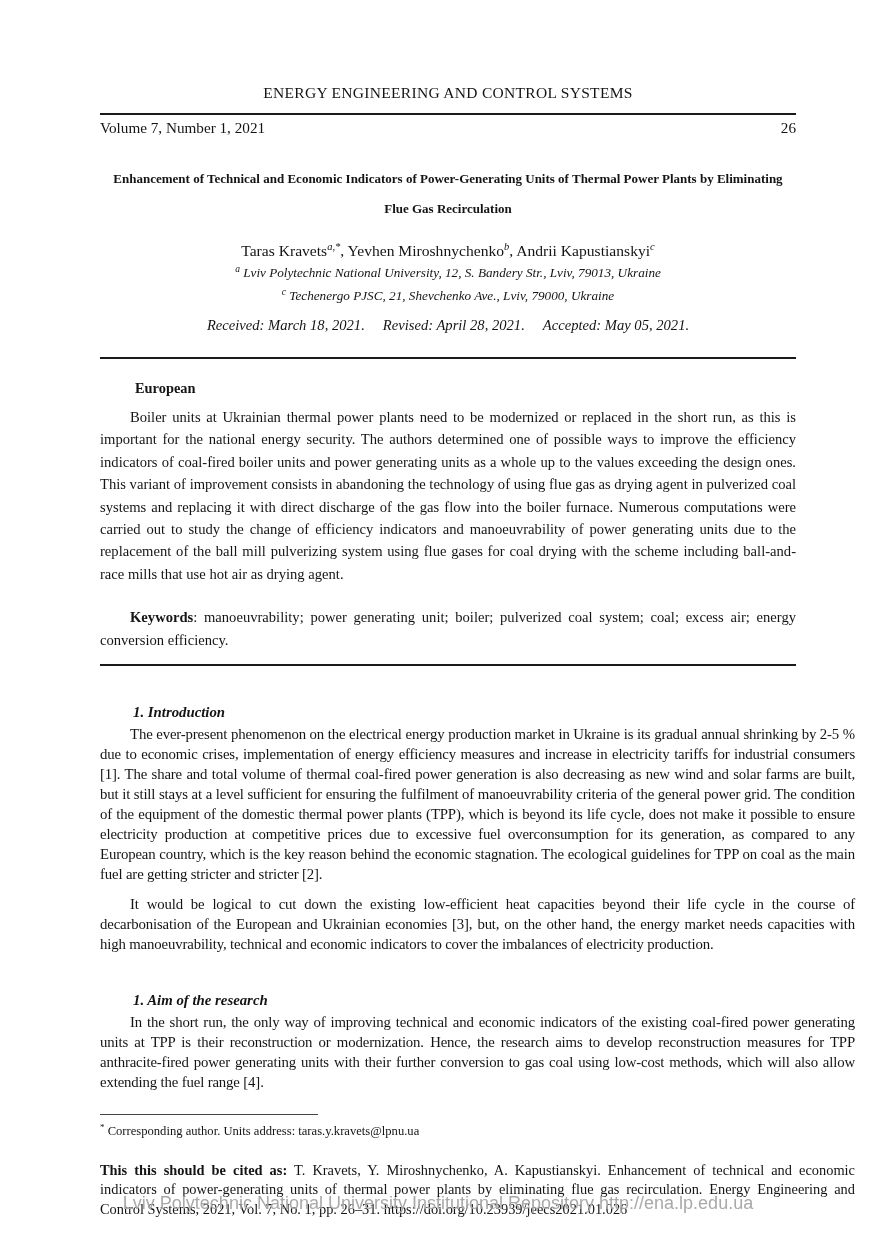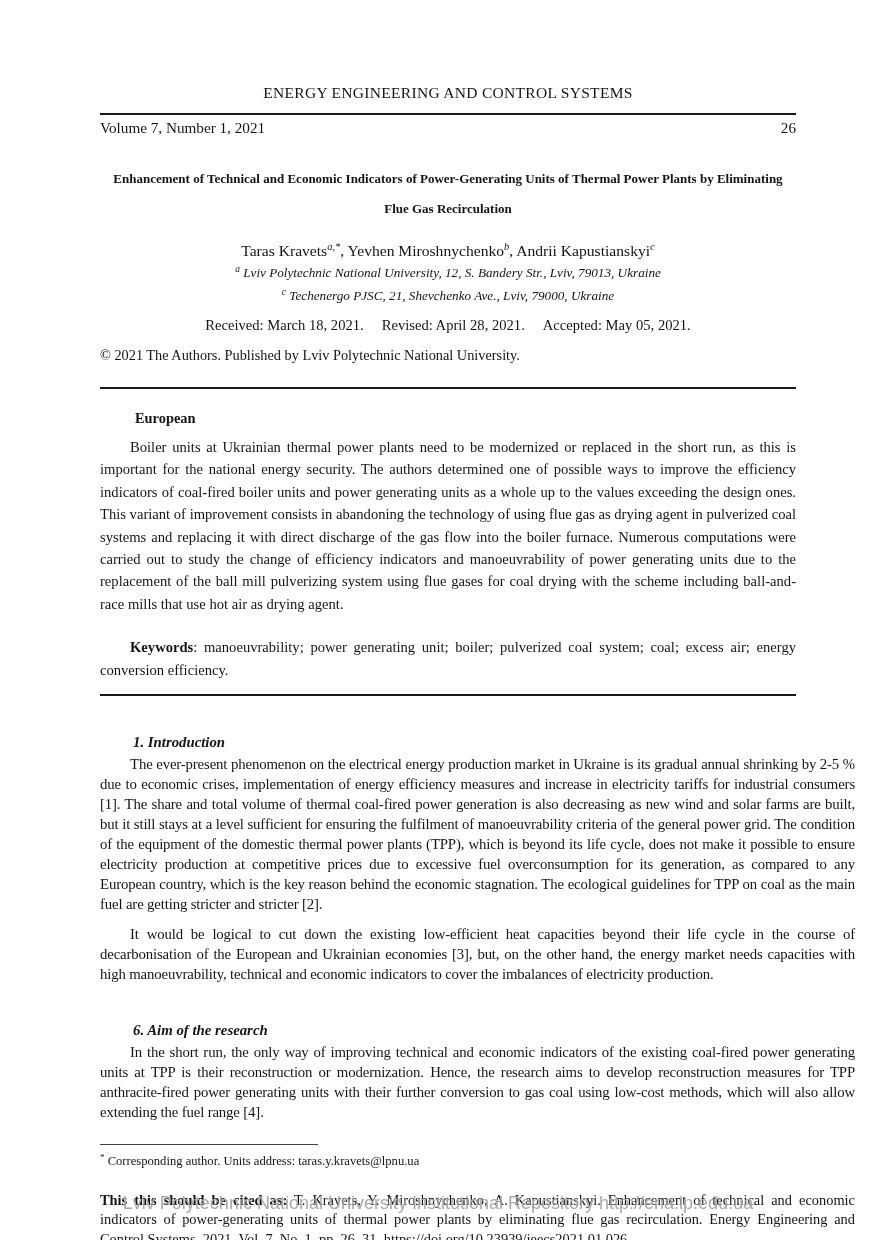--- a/index.html
+++ b/index.html
@@ -49,21 +49,21 @@
     font-style: italic;
     font-size: 13.2px;
     line-height: 18px;
   }
   .affiliations sup { font-size: 9.5px; }
   .dates-line {
     margin-top: 12px;
     text-align: center;
     font-size: 14.6px;
   }
-  .dates-line span { margin: 0 9px; }
+  .dates-line span { margin: 0 9px; font-style: italic; }
   .copyright-line {
     margin-top: 13px;
     font-size: 14.3px;
   }
   .rule-mid { margin-top: 23px; }
   .abstract-heading {
     margin-top: 21px;
     padding-left: 35px;
     font-weight: bold;
     font-size: 14.4px;
@@ -157,42 +157,41 @@
 
     <div class="affiliations">
       <div><sup>a</sup><span> Lviv Polytechnic National University, 12, S. Bandery Str., Lviv, 79013, Ukraine</span></div>
       <div><sup>c</sup><span> Techenergo PJSC, 21, Shevchenko Ave., Lviv, 79000, Ukraine</span></div>
     </div>
 
     <div class="dates-line">
       <span>Received: March 18, 2021.</span><span>Revised: April 28, 2021.</span><span>Accepted: May 05, 2021.</span>
     </div>
 
-    <div class="copyright-line">© 2021 The Authors. Published by Lviv Polytechnic National University.</div>
 
     <hr class="rule rule-mid">
 
     <div class="abstract-heading">European</div>
 
     <div class="abstract-text">Boiler units at Ukrainian thermal power plants need to be modernized or replaced in the short run, as this is important for the national energy security. The authors determined one of possible ways to improve the efficiency indicators of coal-fired boiler units and power generating units as a whole up to the values exceeding the design ones. This variant of improvement consists in abandoning the technology of using flue gas as drying agent in pulverized coal systems and replacing it with direct discharge of the gas flow into the boiler furnace. Numerous computations were carried out to study the change of efficiency indicators and manoeuvrability of power generating units due to the replacement of the ball mill pulverizing system using flue gases for coal drying with the scheme including ball-and-race mills that use hot air as drying agent.</div>
 
     <div class="keywords-text">
       <b>Keywords</b><span>: manoeuvrability; power generating unit; boiler; pulverized coal system; coal; excess air; energy conversion efficiency.</span>
     </div>
 
     <hr class="rule rule-pre-intro">
   </div>
 
   <div class="lower">
 
     <div class="section-heading">1. Introduction</div>
     <div class="body-para">The ever-present phenomenon on the electrical energy production market in Ukraine is its gradual annual shrinking by 2-5 % due to economic crises, implementation of energy efficiency measures and increase in electricity tariffs for industrial consumers [1]. The share and total volume of thermal coal-fired power generation is also decreasing as new wind and solar farms are built, but it still stays at a level sufficient for ensuring the fulfilment of manoeuvrability criteria of the general power grid. The condition of the equipment of the domestic thermal power plants (TPP), which is beyond its life cycle, does not make it possible to ensure electricity production at competitive prices due to excessive fuel overconsumption for its generation, as compared to any European country, which is the key reason behind the economic stagnation. The ecological guidelines for TPP on coal as the main fuel are getting stricter and stricter [2].</div>
     <div class="body-para">It would be logical to cut down the existing low-efficient heat capacities beyond their life cycle in the course of decarbonisation of the European and Ukrainian economies [3], but, on the other hand, the energy market needs capacities with high manoeuvrability, technical and economic indicators to cover the imbalances of electricity production.</div>
 
-    <div class="section-heading">6. Aim of the research</div>
+    <div class="section-heading">1. Aim of the research</div>
     <div class="body-para">In the short run, the only way of improving technical and economic indicators of the existing coal-fired power generating units at TPP is their reconstruction or modernization. Hence, the research aims to develop reconstruction measures for TPP anthracite-fired power generating units with their further conversion to gas coal using low-cost methods, which will also allow extending the fuel range [4].</div>
 
     <hr class="footnote-rule">
 
     <div class="footnote">
       <sup>*</sup><span> Corresponding author. Units address: taras.y.kravets@lpnu.ua</span>
     </div>
 
     <div class="citation">
       <b>This this should be cited as:</b><span> T. Kravets, Y. Miroshnychenko, A. Kapustianskyi. Enhancement of technical and economic indicators of power-generating units of thermal power plants by eliminating flue gas recirculation. Energy Engineering and Control Systems, 2021, Vol. 7, No. 1, pp. 26–31. https://doi.org/10.23939/jeecs2021.01.026</span>

